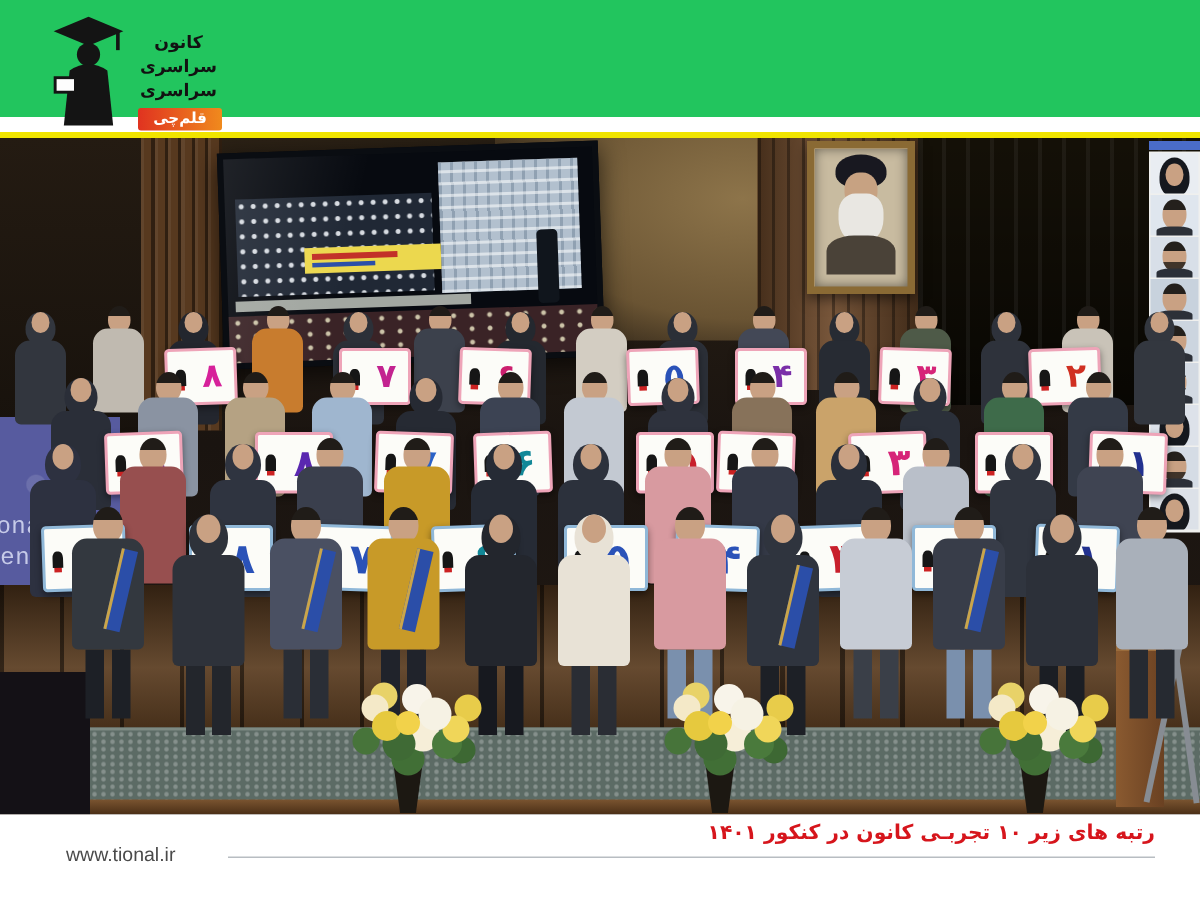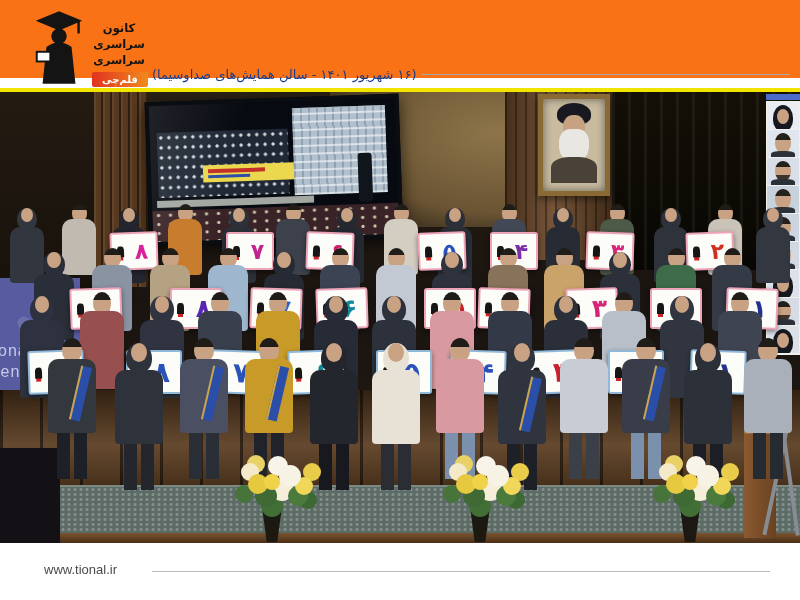--- a/index.html
+++ b/index.html
@@ -1,19 +1,19 @@
 <!DOCTYPE html>
 <html lang="fa"><head>
 <meta charset="utf-8">
 <style>
   html,body{margin:0;padding:0;background:#888;}
   #stage{position:relative;width:800px;height:600px;background:#fff;overflow:hidden;
          font-family:"DejaVu Sans",sans-serif;}
   
-  #header{position:absolute;left:0;top:0;width:800px;height:78px;background:#f97316;}
+  #header{position:absolute;left:0;top:0;width:800px;height:78px;background:#22c55e;}
   #logo{position:absolute;left:30px;top:4px;width:120px;height:84px;}
   #logo svg{position:absolute;left:0;top:2px;}
   .logo-words{position:absolute;left:60px;top:16px;width:58px;text-align:center;
               font-weight:bold;font-size:11.5px;line-height:16px;color:#121212;}
   .logo-badge{position:absolute;left:62px;top:68px;width:56px;height:15px;border-radius:2px;
               background:linear-gradient(90deg,#e03320,#f08a1d);color:#fff;font-size:10px;
               font-weight:bold;text-align:center;line-height:15px;}
   #titlebox{position:absolute;left:245px;right:25px;top:26px;height:31px;border:1px solid #9aa4c4;
             background:#fff;text-align:center;line-height:29px;white-space:nowrap;direction:rtl;}
   .t-red{font-weight:bold;font-size:15.5px;}
@@ -127,24 +127,20 @@
         <path d="M13 80 L17 42 Q30 33 43 42 L47 80 Z" fill="#141414"></path>
         <rect x="7" y="47" width="14" height="10" fill="#fdfdfd" stroke="#141414" stroke-width="2"></rect>
       </svg>
       <div class="logo-words">
         <div>کانون</div>
         <div>سراسری</div>
         <div>سراسری</div>
       </div>
       <div class="logo-badge">قلم‌چی</div>
     </div>
-    <div id="subrow">
-      <span id="subtitle" style="color: rgb(27, 58, 140);">(۱۶ شهریور ۱۴۰۱ - سالن همایش‌های صداوسیما)</span>
-      <div id="subrule"></div>
-    </div>
   </div>
   <div id="yellowline" style="background: rgb(240, 228, 0);"></div>
 
   <div id="photo">
     <div class="layer" id="tanwall"></div>
     <div class="layer" id="woodL"></div>
     <div class="layer" id="woodM"></div>
     <div class="layer" id="curtainR"></div>
     <div class="layer" id="darkL"></div>
 
@@ -620,16 +616,17 @@
           <div class="blooms"></div>
         </div>
         <div class="bouquet" style="left: 640px; top: 352px;">
           <div class="vase"></div>
           <div class="blooms"></div>
         </div>
       </div>
   </div>
 
   <div id="footer">
+    <div id="caption" style="color: rgb(214, 21, 28);">رتبه های زیر ۱۰ تجربـی کانون در کنکور ۱۴۰۱</div>
     <div id="url">www.tional.ir</div>
     <div id="urlrule"></div>
   </div>
 </div>
 
 </body></html>

